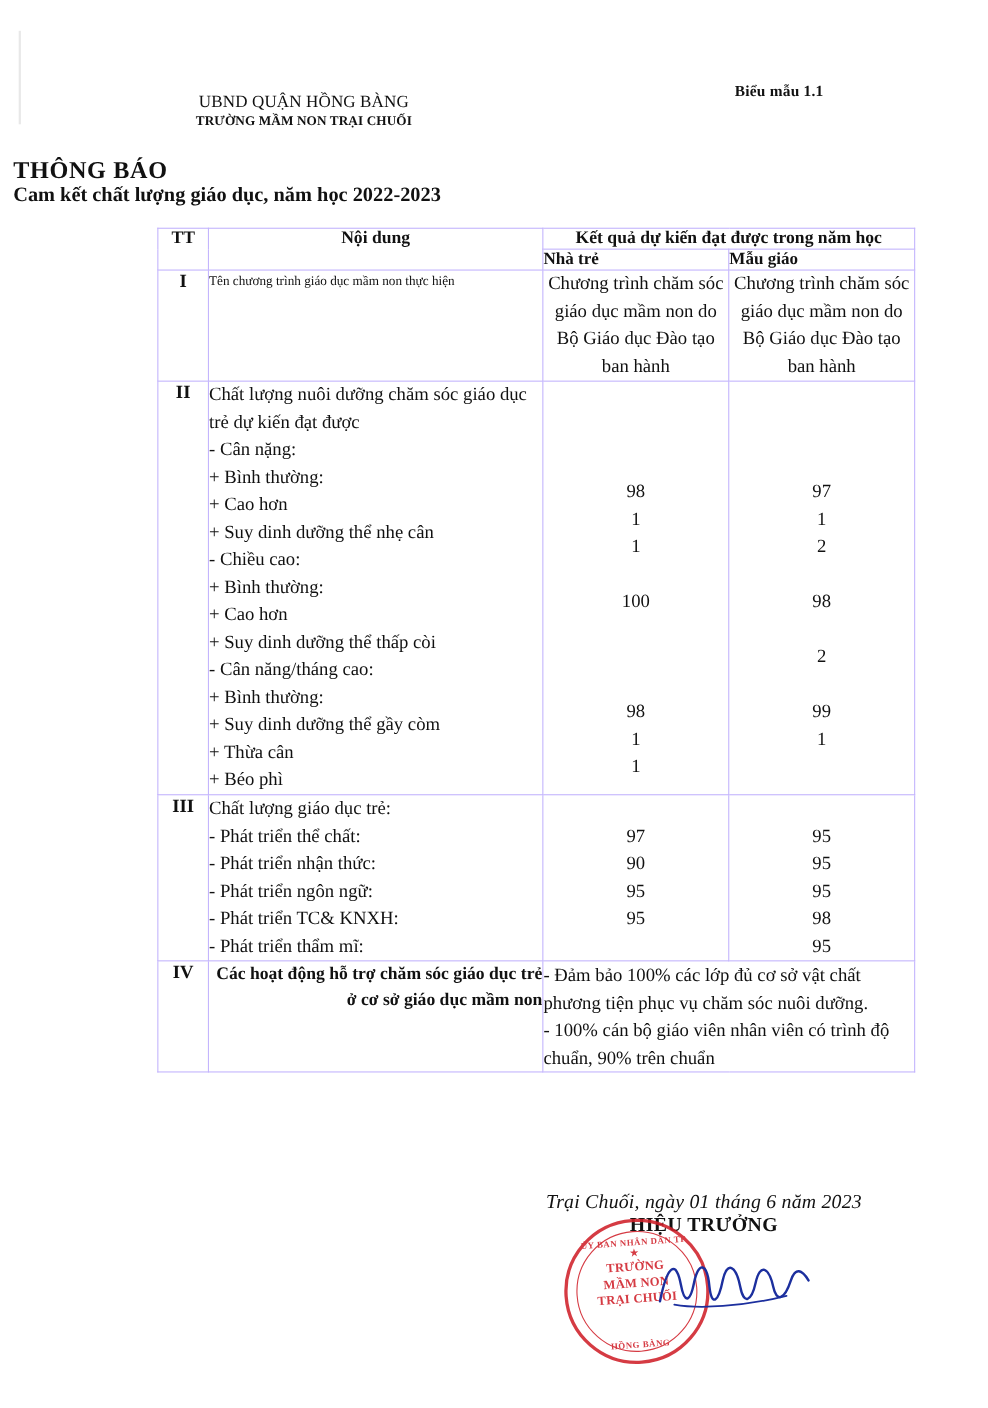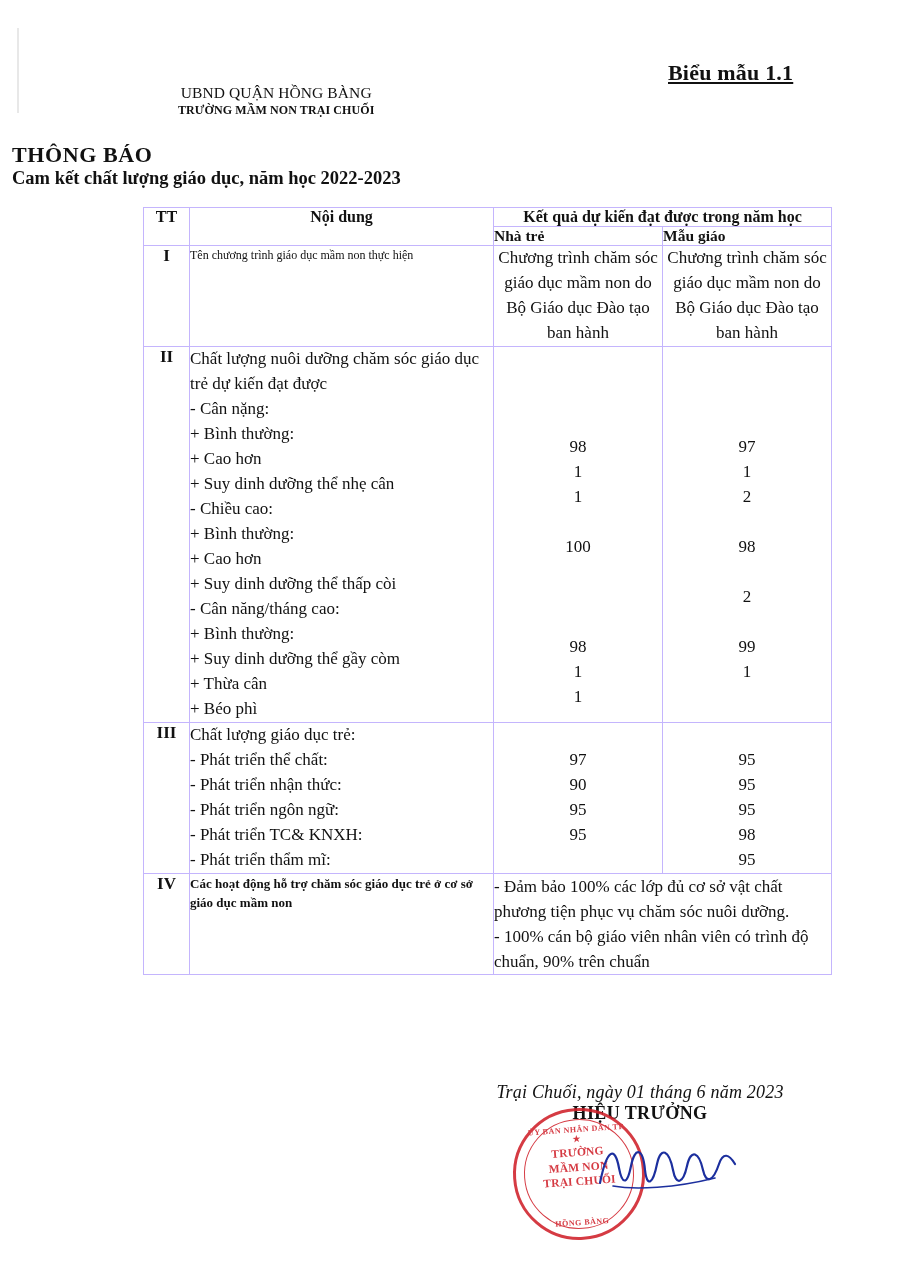--- a/index.html
+++ b/index.html
@@ -27,24 +27,23 @@
     left: 17px;
     top: 28px;
     width: 2px;
     height: 85px;
     background: #e8e8e8;
   }
 
   .form-code {
     position: absolute;
     left: 668px;
-    top: 60px;
-    font-size: 22px;
-    font-weight: bold;
-    text-decoration: underline;
+    top: 76px;
+    font-size: 14px;
+    font-weight: bold;
     letter-spacing: .2px;
   }
 
   .org-block {
     position: absolute;
     left: 178px;
     top: 83px;
     text-align: center;
     line-height: 1.28;
   }
@@ -131,24 +130,24 @@
   }
   .sec1-name {
     font-weight: normal;
     font-size: 12px;
     line-height: 1.5;
     padding: 18px 10px 18px 12px;
     vertical-align: middle;
   }
   .sec4-name {
     font-weight: bold;
-    font-size: 13px;
+    font-size: 16px;
     line-height: 1.5;
     padding: 12px 8px;
-    text-align: left;
+    text-align: right;
     vertical-align: middle;
   }
   .sec4-body {
     font-size: 17px;
     line-height: 1.48;
     padding: 8px 10px 8px 10px;
   }
 
   .signature-area {
     position: absolute;

